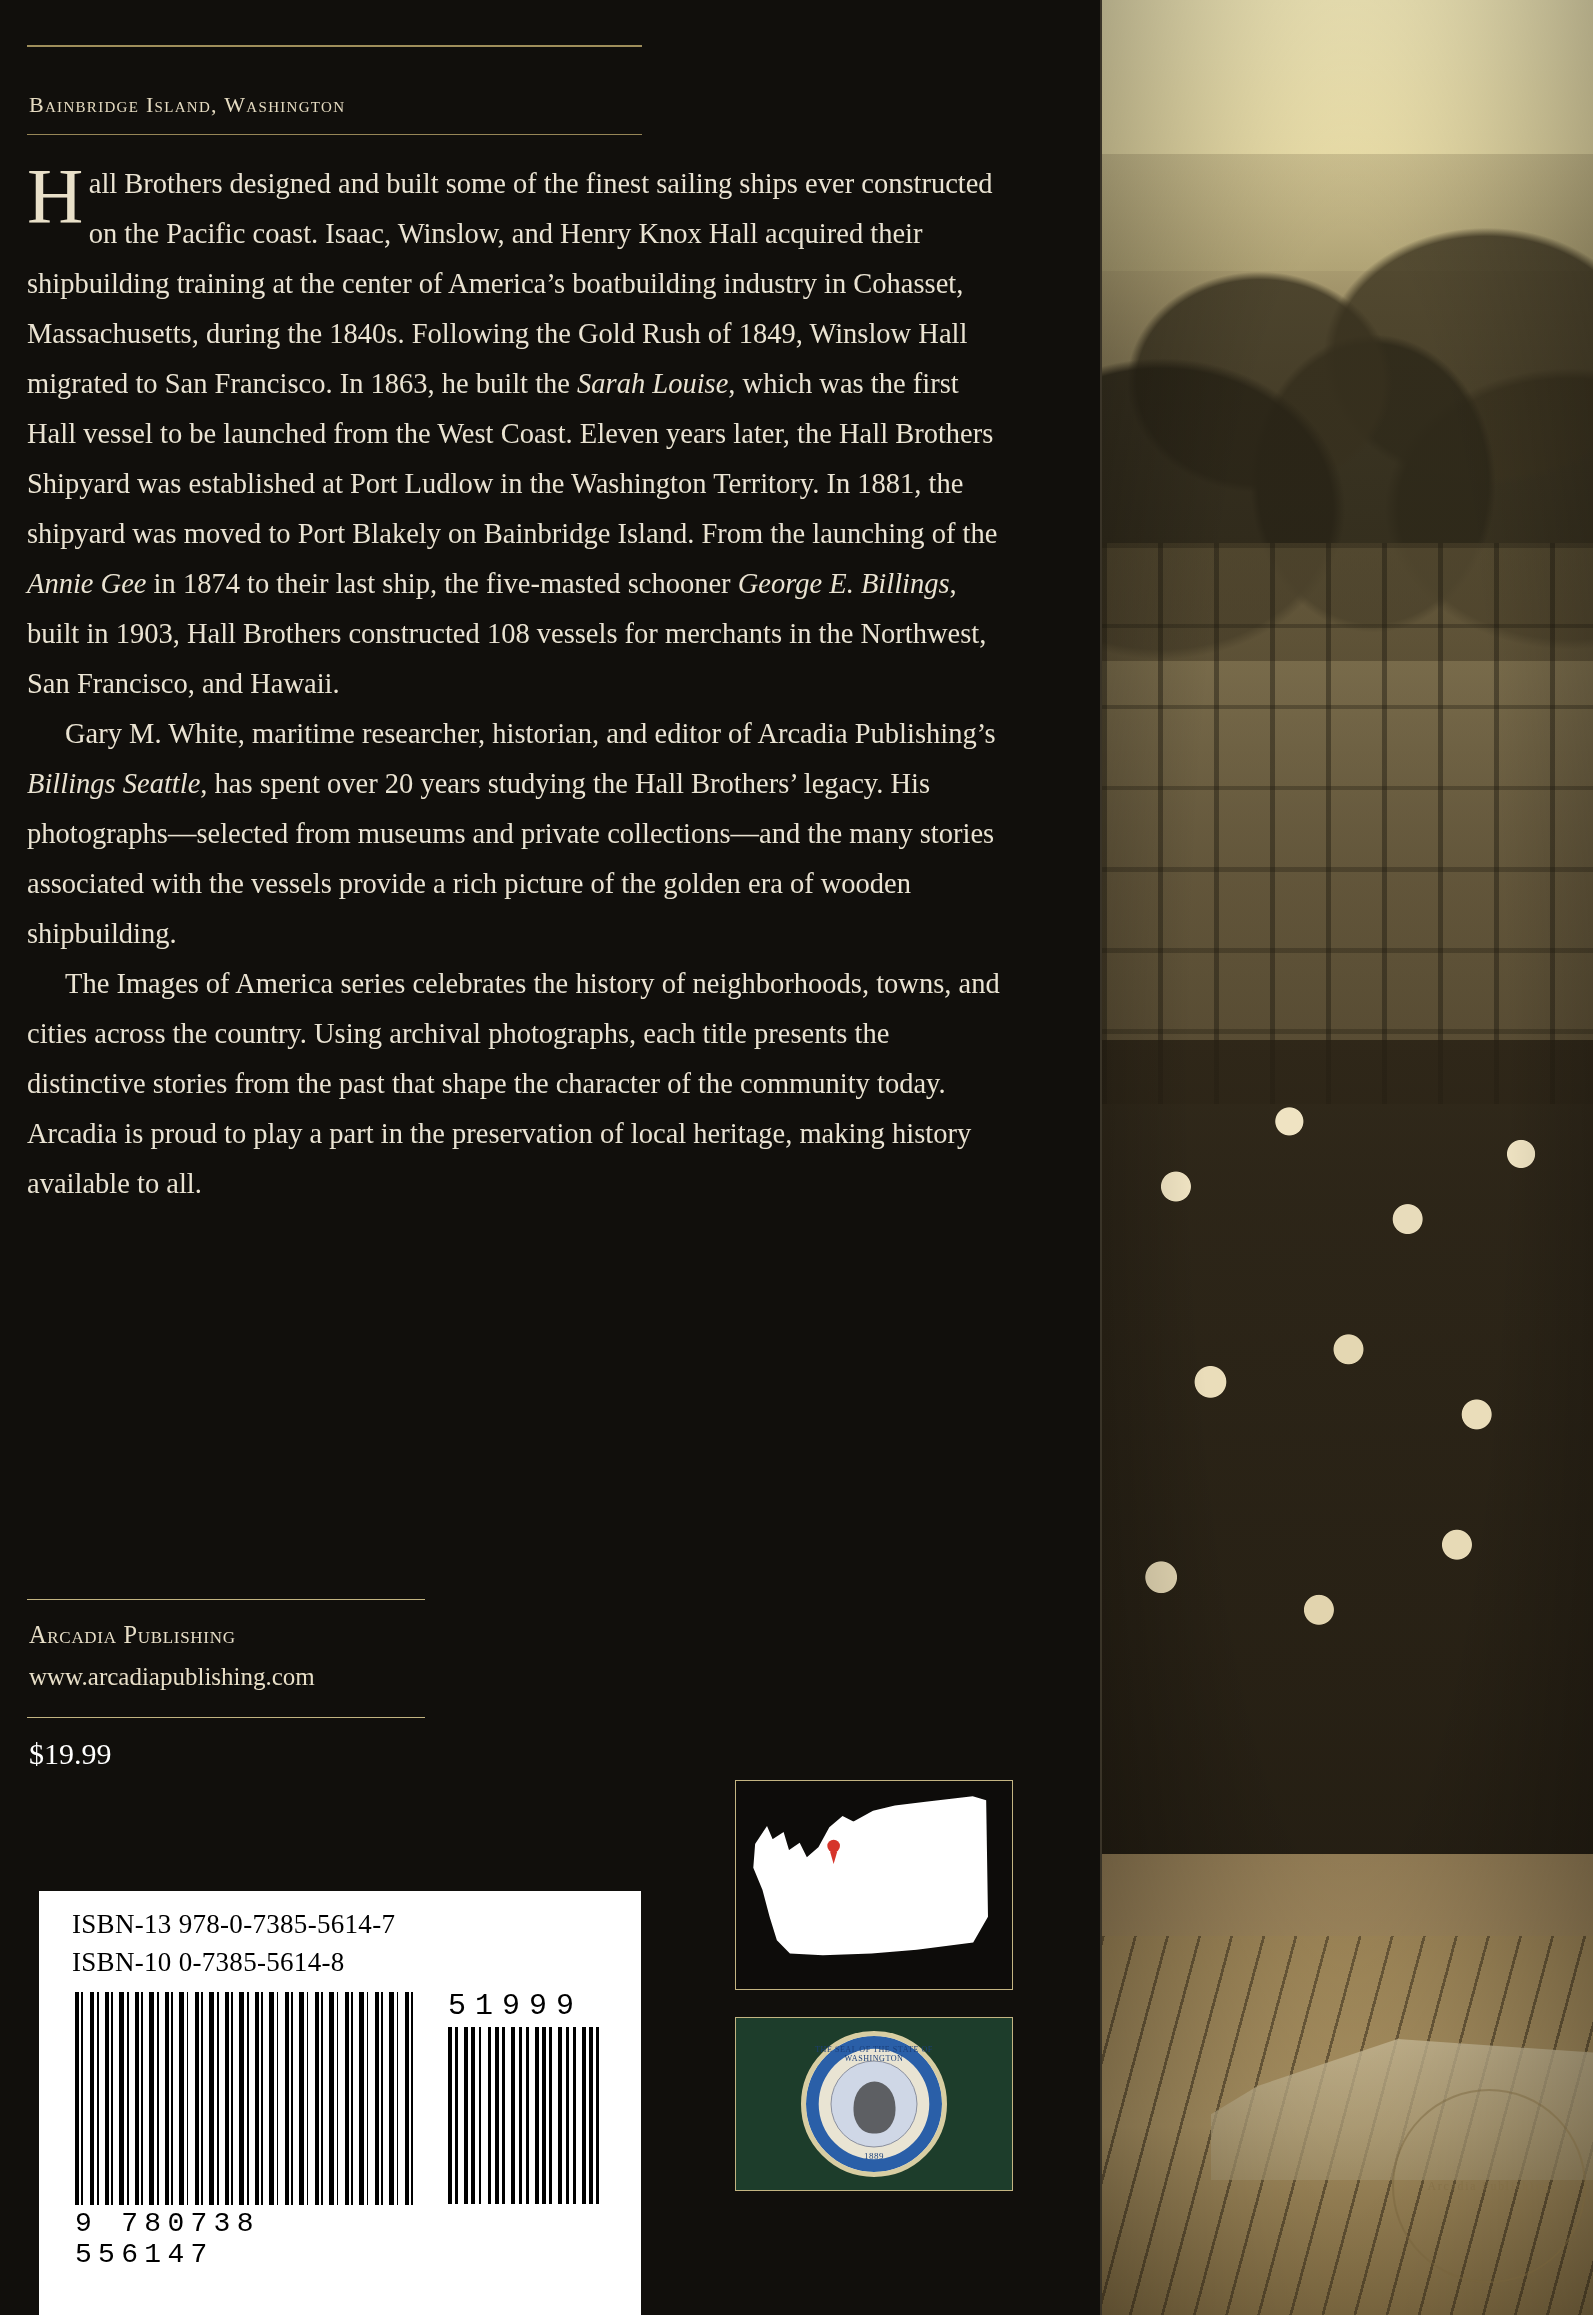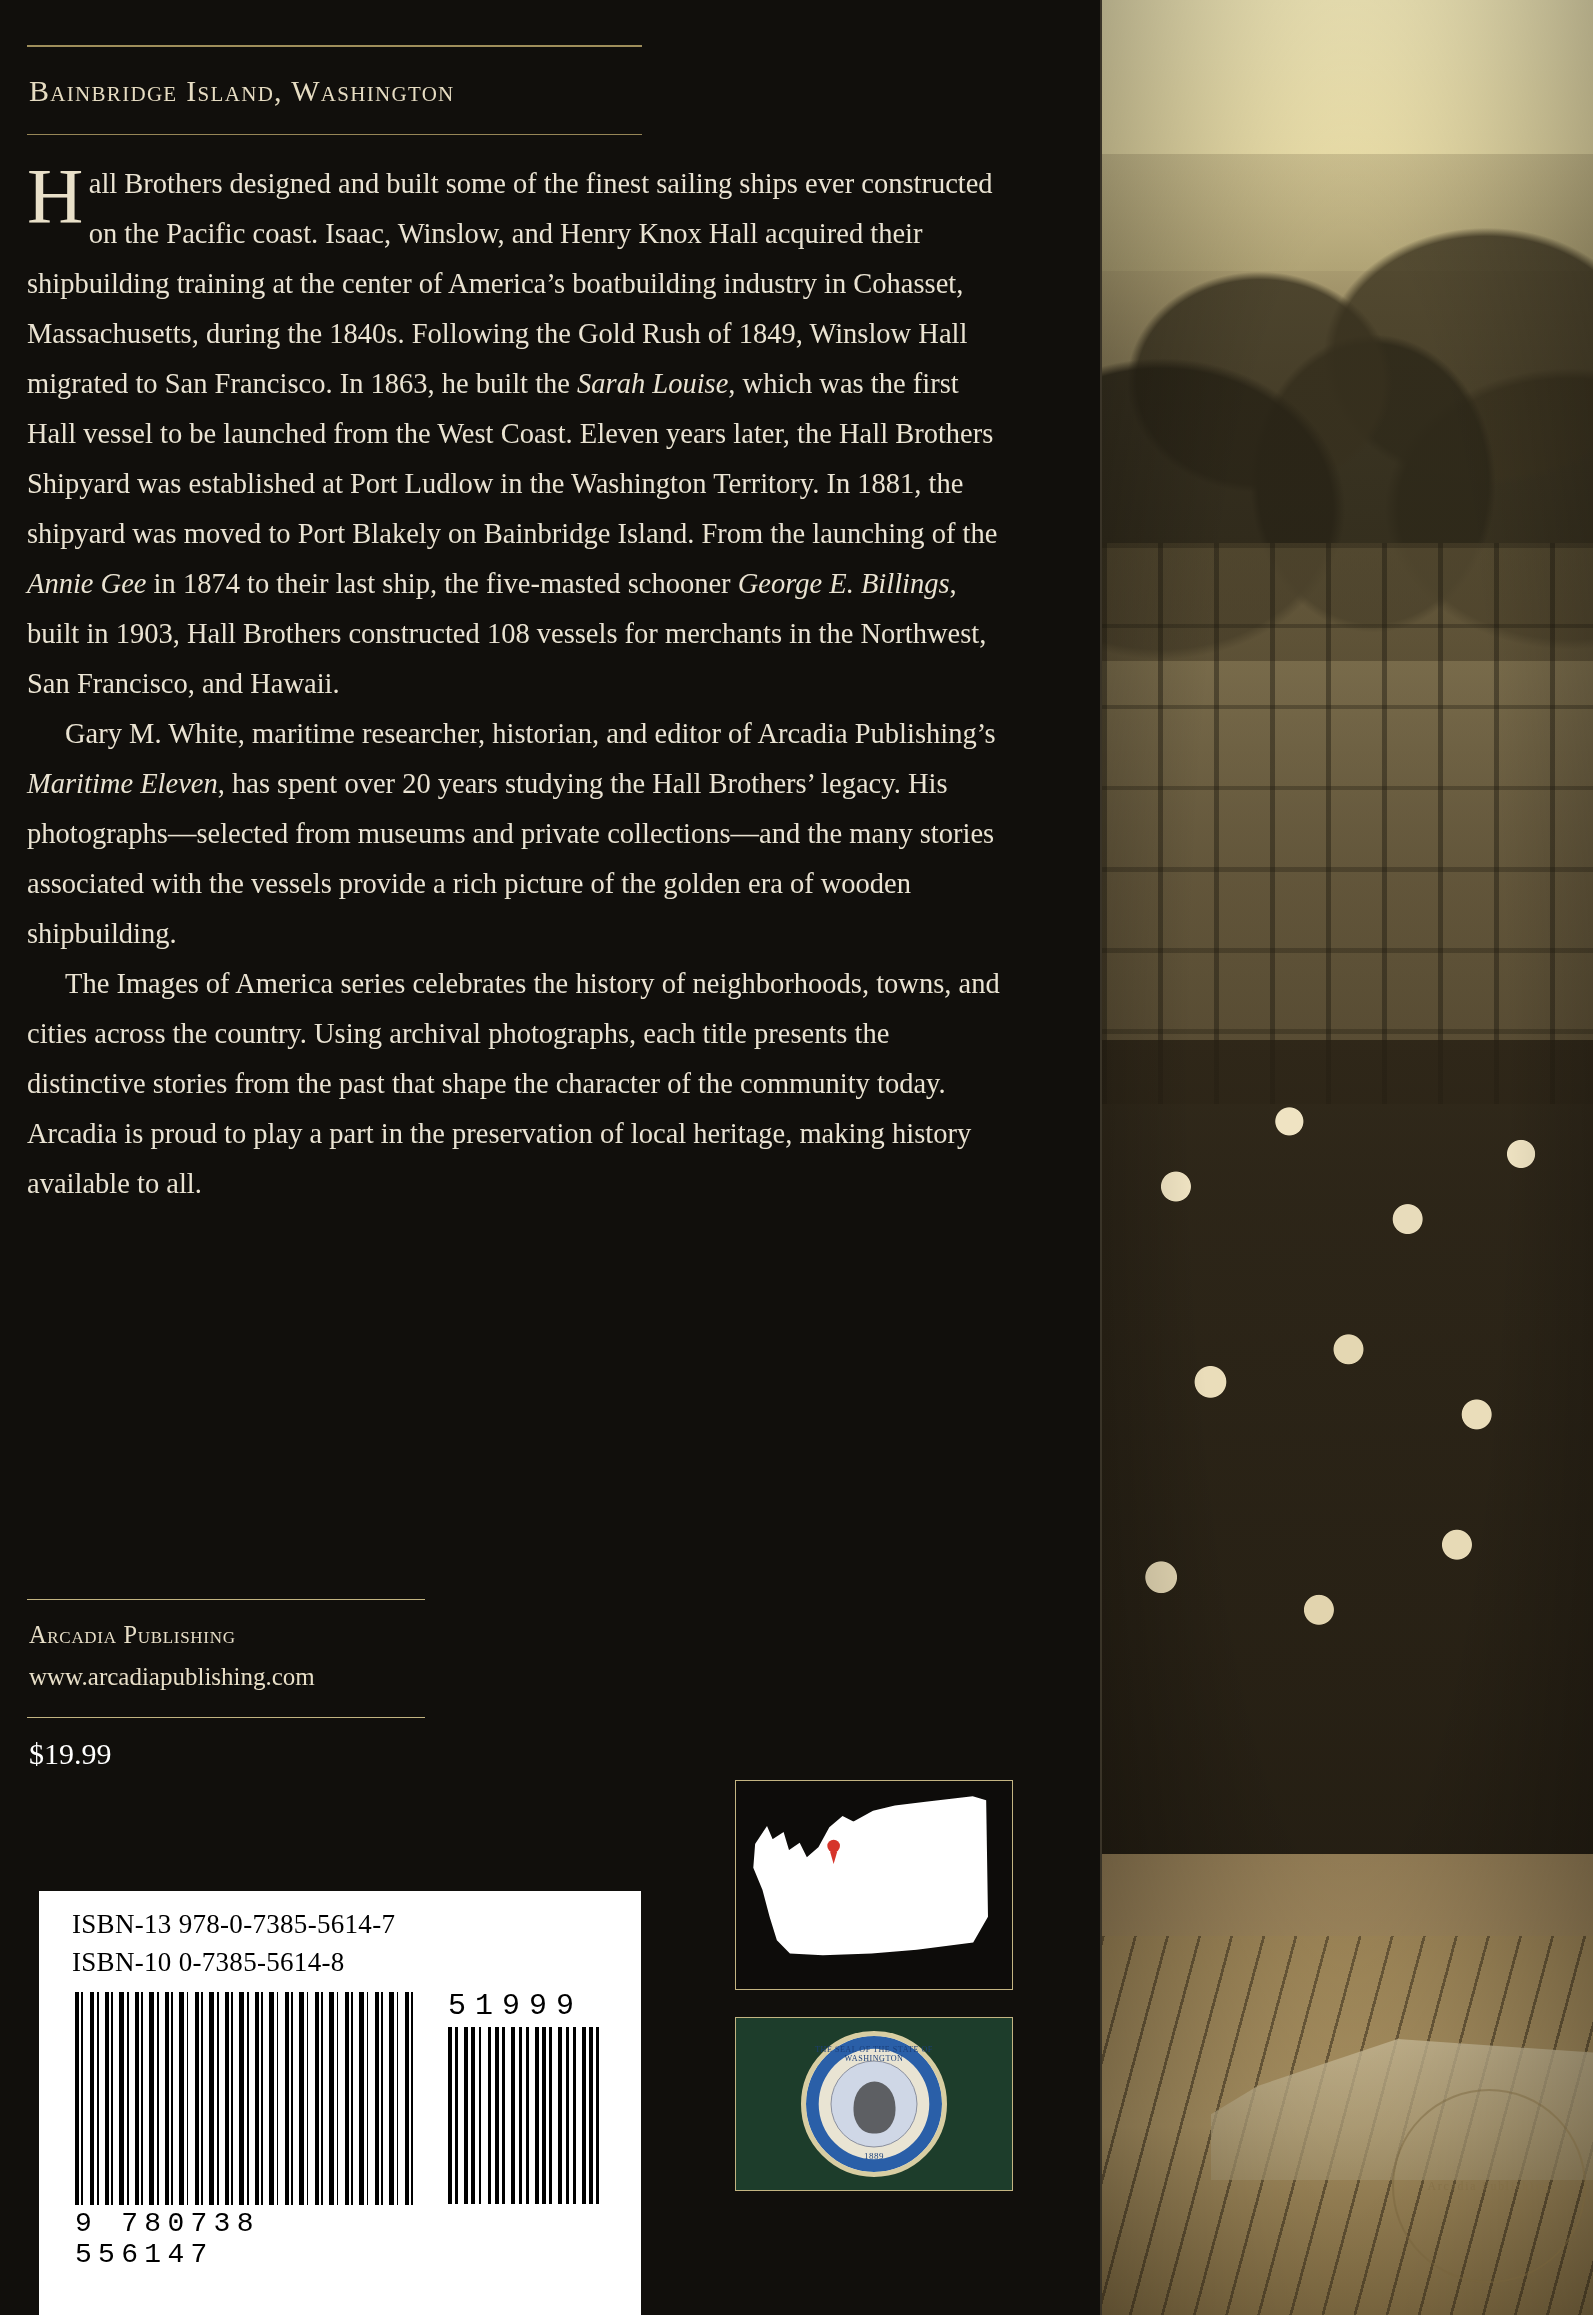--- a/index.html
+++ b/index.html
@@ -48,23 +48,23 @@
     left: 27px;
     top: 134px;
     width: 615px;
     height: 0.9px;
     background: #b9a46a;
     opacity: .8;
   }
   .series-head {
     position: absolute;
     left: 29px;
-    top: 74px;
+    top: 92px;
     color: #e6dcc2;
-    font-size: 30px;
+    font-size: 22px;
     letter-spacing: 1.3px;
     font-variant: small-caps;
     font-family: "Liberation Serif", serif;
   }
 
   .body-text {
     position: absolute;
     left: 27px;
     top: 159px;
     width: 986px;
@@ -364,21 +364,21 @@
 
     <div class="rule rule-top"></div>
     <div class="series-head">Bainbridge Island, Washington</div>
     <div class="rule-under-head"></div>
 
     <div class="body-text">
       <p>
         <span class="dropcap">H</span><span>all Brothers designed and built some of the finest sailing ships ever constructed on the Pacific coast. Isaac, Winslow, and Henry Knox Hall acquired their shipbuilding training at the center of America’s boatbuilding industry in Cohasset, Massachusetts, during the 1840s. Following the Gold Rush of 1849, Winslow Hall migrated to San Francisco. In 1863, he built the </span><span class="it">Sarah Louise</span><span>, which was the first Hall vessel to be launched from the West Coast. Eleven years later, the Hall Brothers Shipyard was established at Port Ludlow in the Washington Territory. In 1881, the shipyard was moved to Port Blakely on Bainbridge Island. From the launching of the </span><span class="it">Annie Gee</span><span> in 1874 to their last ship, the five-masted schooner </span><span class="it">George E. Billings</span><span>, built in 1903, Hall Brothers constructed 108 vessels for merchants in the Northwest, San Francisco, and Hawaii.</span>
       </p>
       <p>
-        <span>Gary M. White, maritime researcher, historian, and editor of Arcadia Publishing’s </span><span class="it">Maritime Eleven</span><span>, has spent over 20 years studying the Hall Brothers’ legacy. His photographs—selected from museums and private collections—and the many stories associated with the vessels provide a rich picture of the golden era of wooden shipbuilding.</span>
+        <span>Gary M. White, maritime researcher, historian, and editor of Arcadia Publishing’s </span><span class="it">Billings Seattle</span><span>, has spent over 20 years studying the Hall Brothers’ legacy. His photographs—selected from museums and private collections—and the many stories associated with the vessels provide a rich picture of the golden era of wooden shipbuilding.</span>
       </p>
       <p>The Images of America series celebrates the history of neighborhoods, towns, and cities across the country. Using archival photographs, each title presents the distinctive stories from the past that shape the character of the community today. Arcadia is proud to play a part in the preservation of local heritage, making history available to all.</p>
     </div>
 
     <div class="pub-rule-top"></div>
     <div class="pub-name">Arcadia Publishing</div>
     <div class="pub-url">www.arcadiapublishing.com</div>
     <div class="pub-rule-bot"></div>
     <div class="price">$19.99</div>
 

